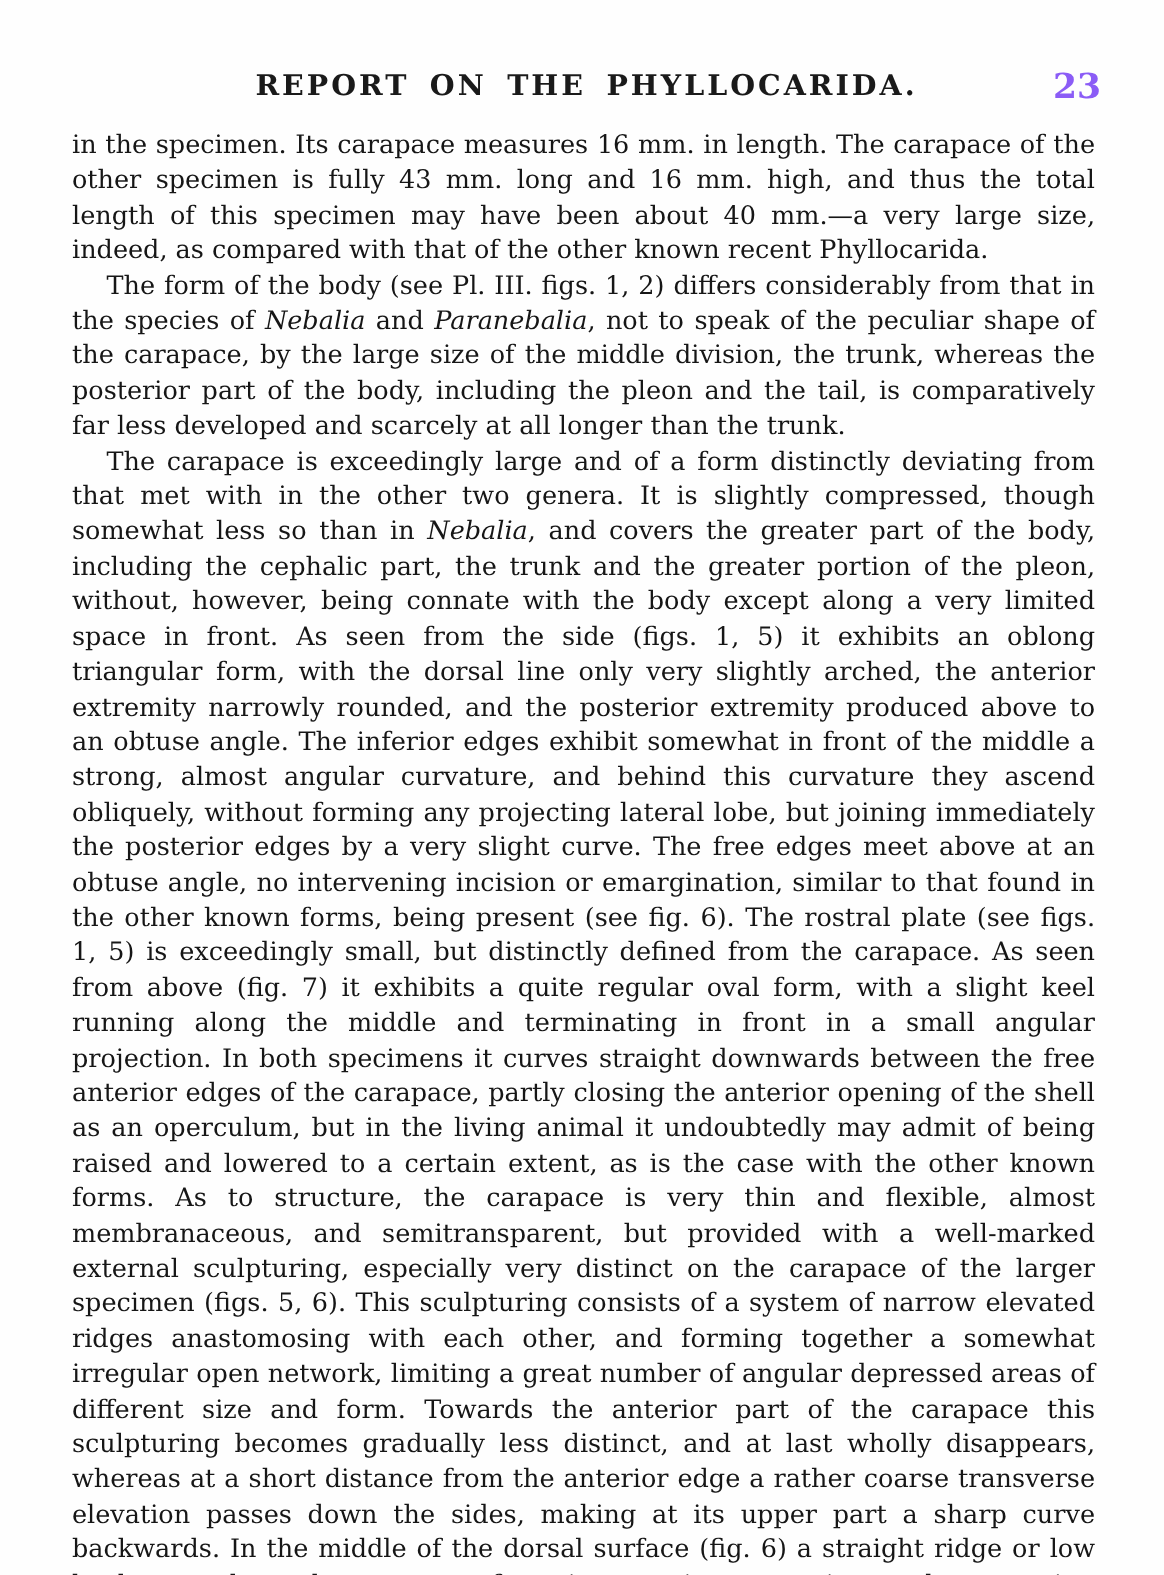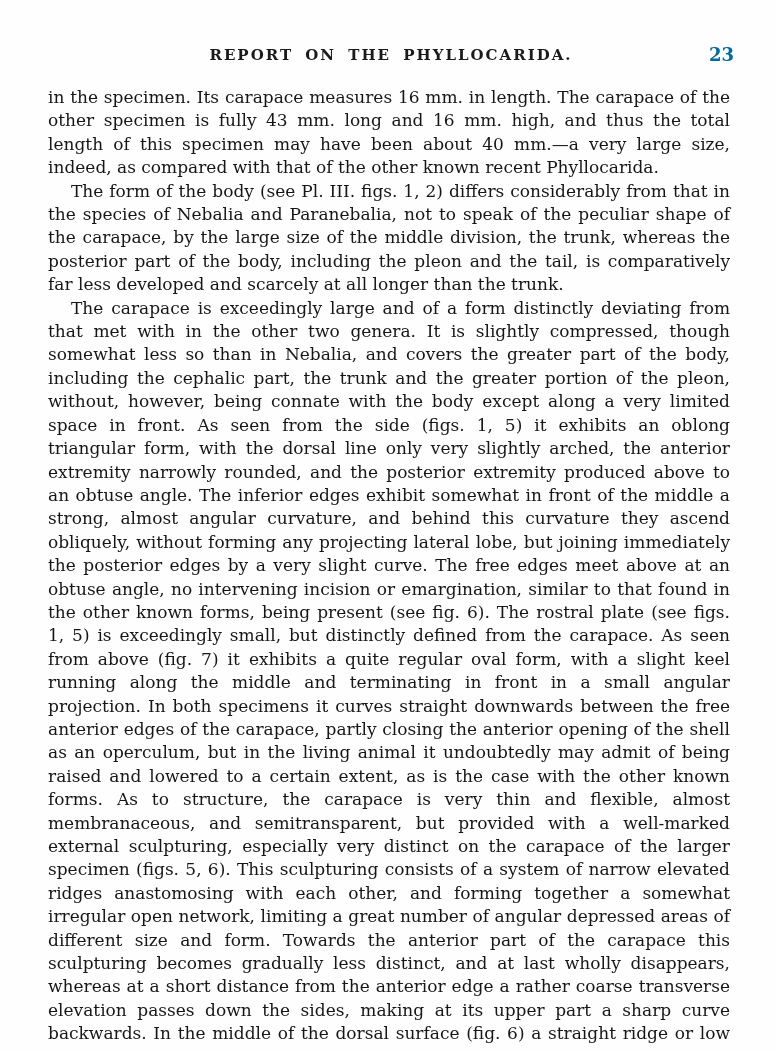--- a/index.html
+++ b/index.html
@@ -21,52 +21,53 @@
     top: 46px;
     left: 48px;
     right: 42px;
     height: 24px;
   }
   .running-title {
     position: absolute;
     left: 0;
     right: 0;
     text-align: center;
-    font-size: 15px;
+    font-size: 19px;
     font-weight: 700;
     letter-spacing: 2px;
     word-spacing: 5px;
     color: #1a1a1a;
   }
   .page-number {
     position: absolute;
     right: 0;
     top: -2px;
-    font-size: 18px;
+    font-size: 23px;
     font-weight: 700;
-    color: #0369a1;
+    color: #8b5cf6;
   }
   .body-text {
     position: absolute;
     top: 86px;
     left: 48px;
     width: 682px;
     font-size: 17px;
     line-height: 23.4px;
     text-align: justify;
     color: #161616;
   }
   .body-text p {
     margin: 0;
     padding: 0;
   }
   .body-text p.indent {
     text-indent: 23px;
   }
   .it {
+    font-style: italic;
   }
 </style>
 </head>
 <body>
 
 <div class="page">
 
   <div class="page-header">
     <div class="running-title">REPORT ON THE PHYLLOCARIDA.</div>
     <div class="page-number">23</div>

